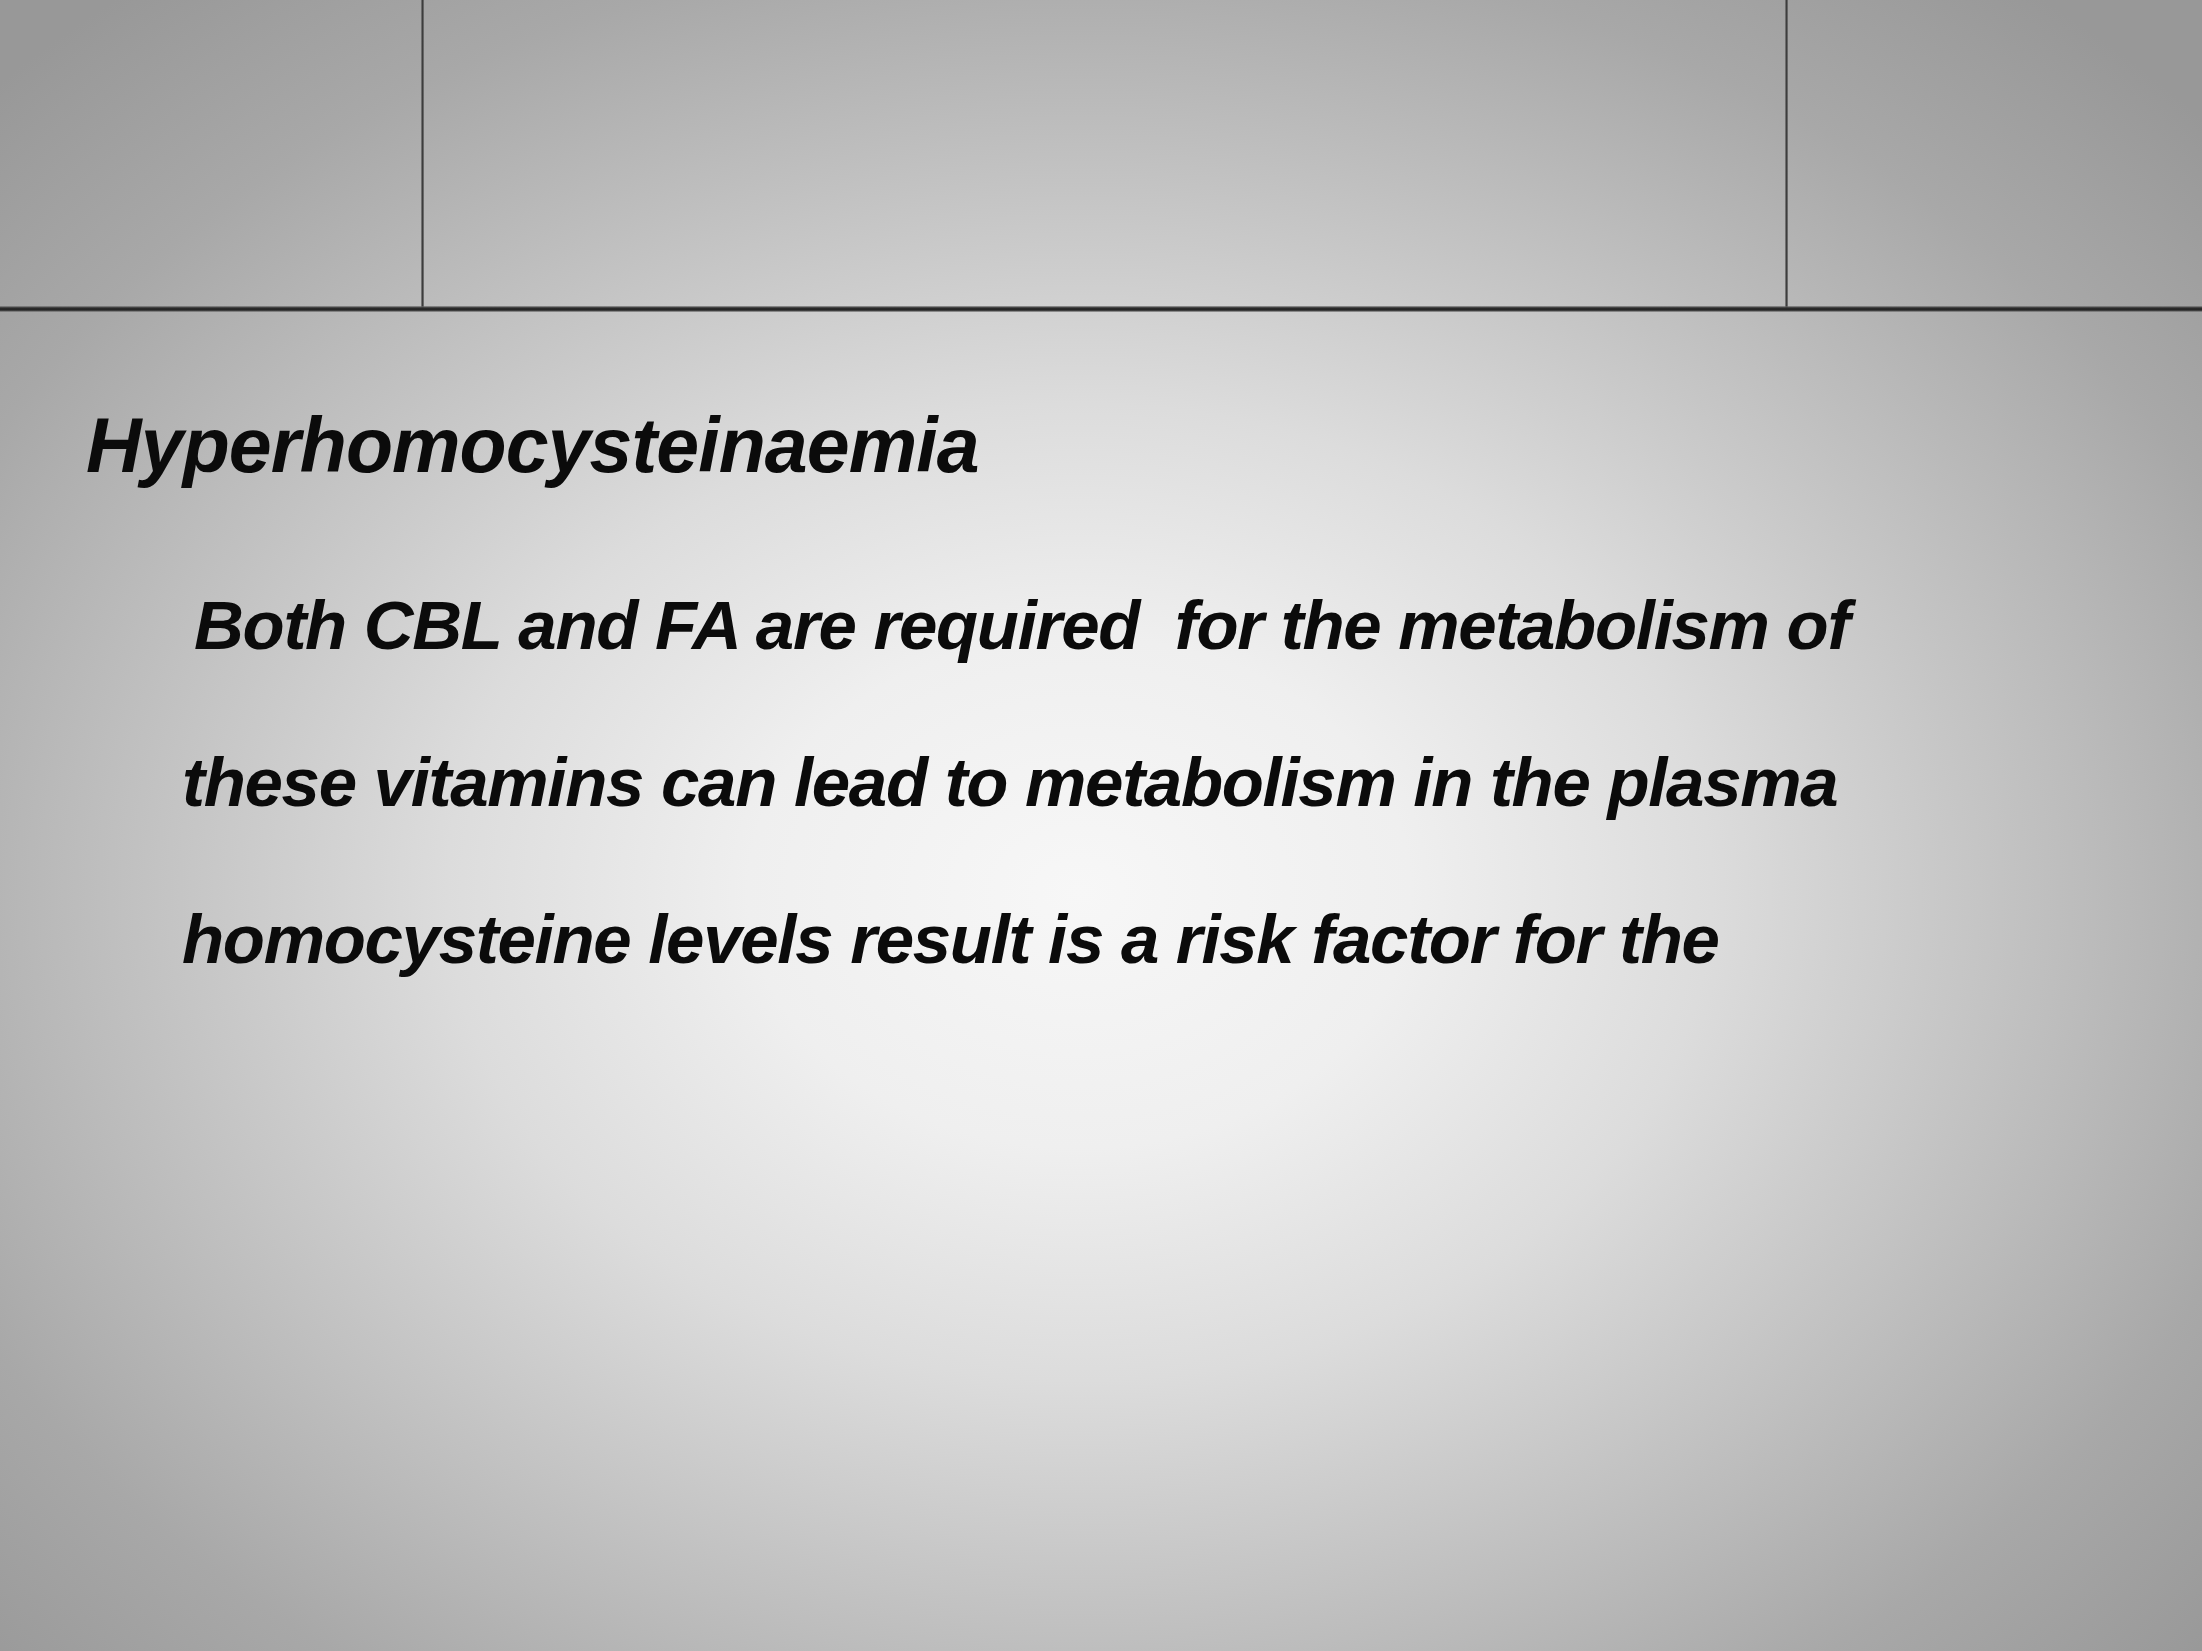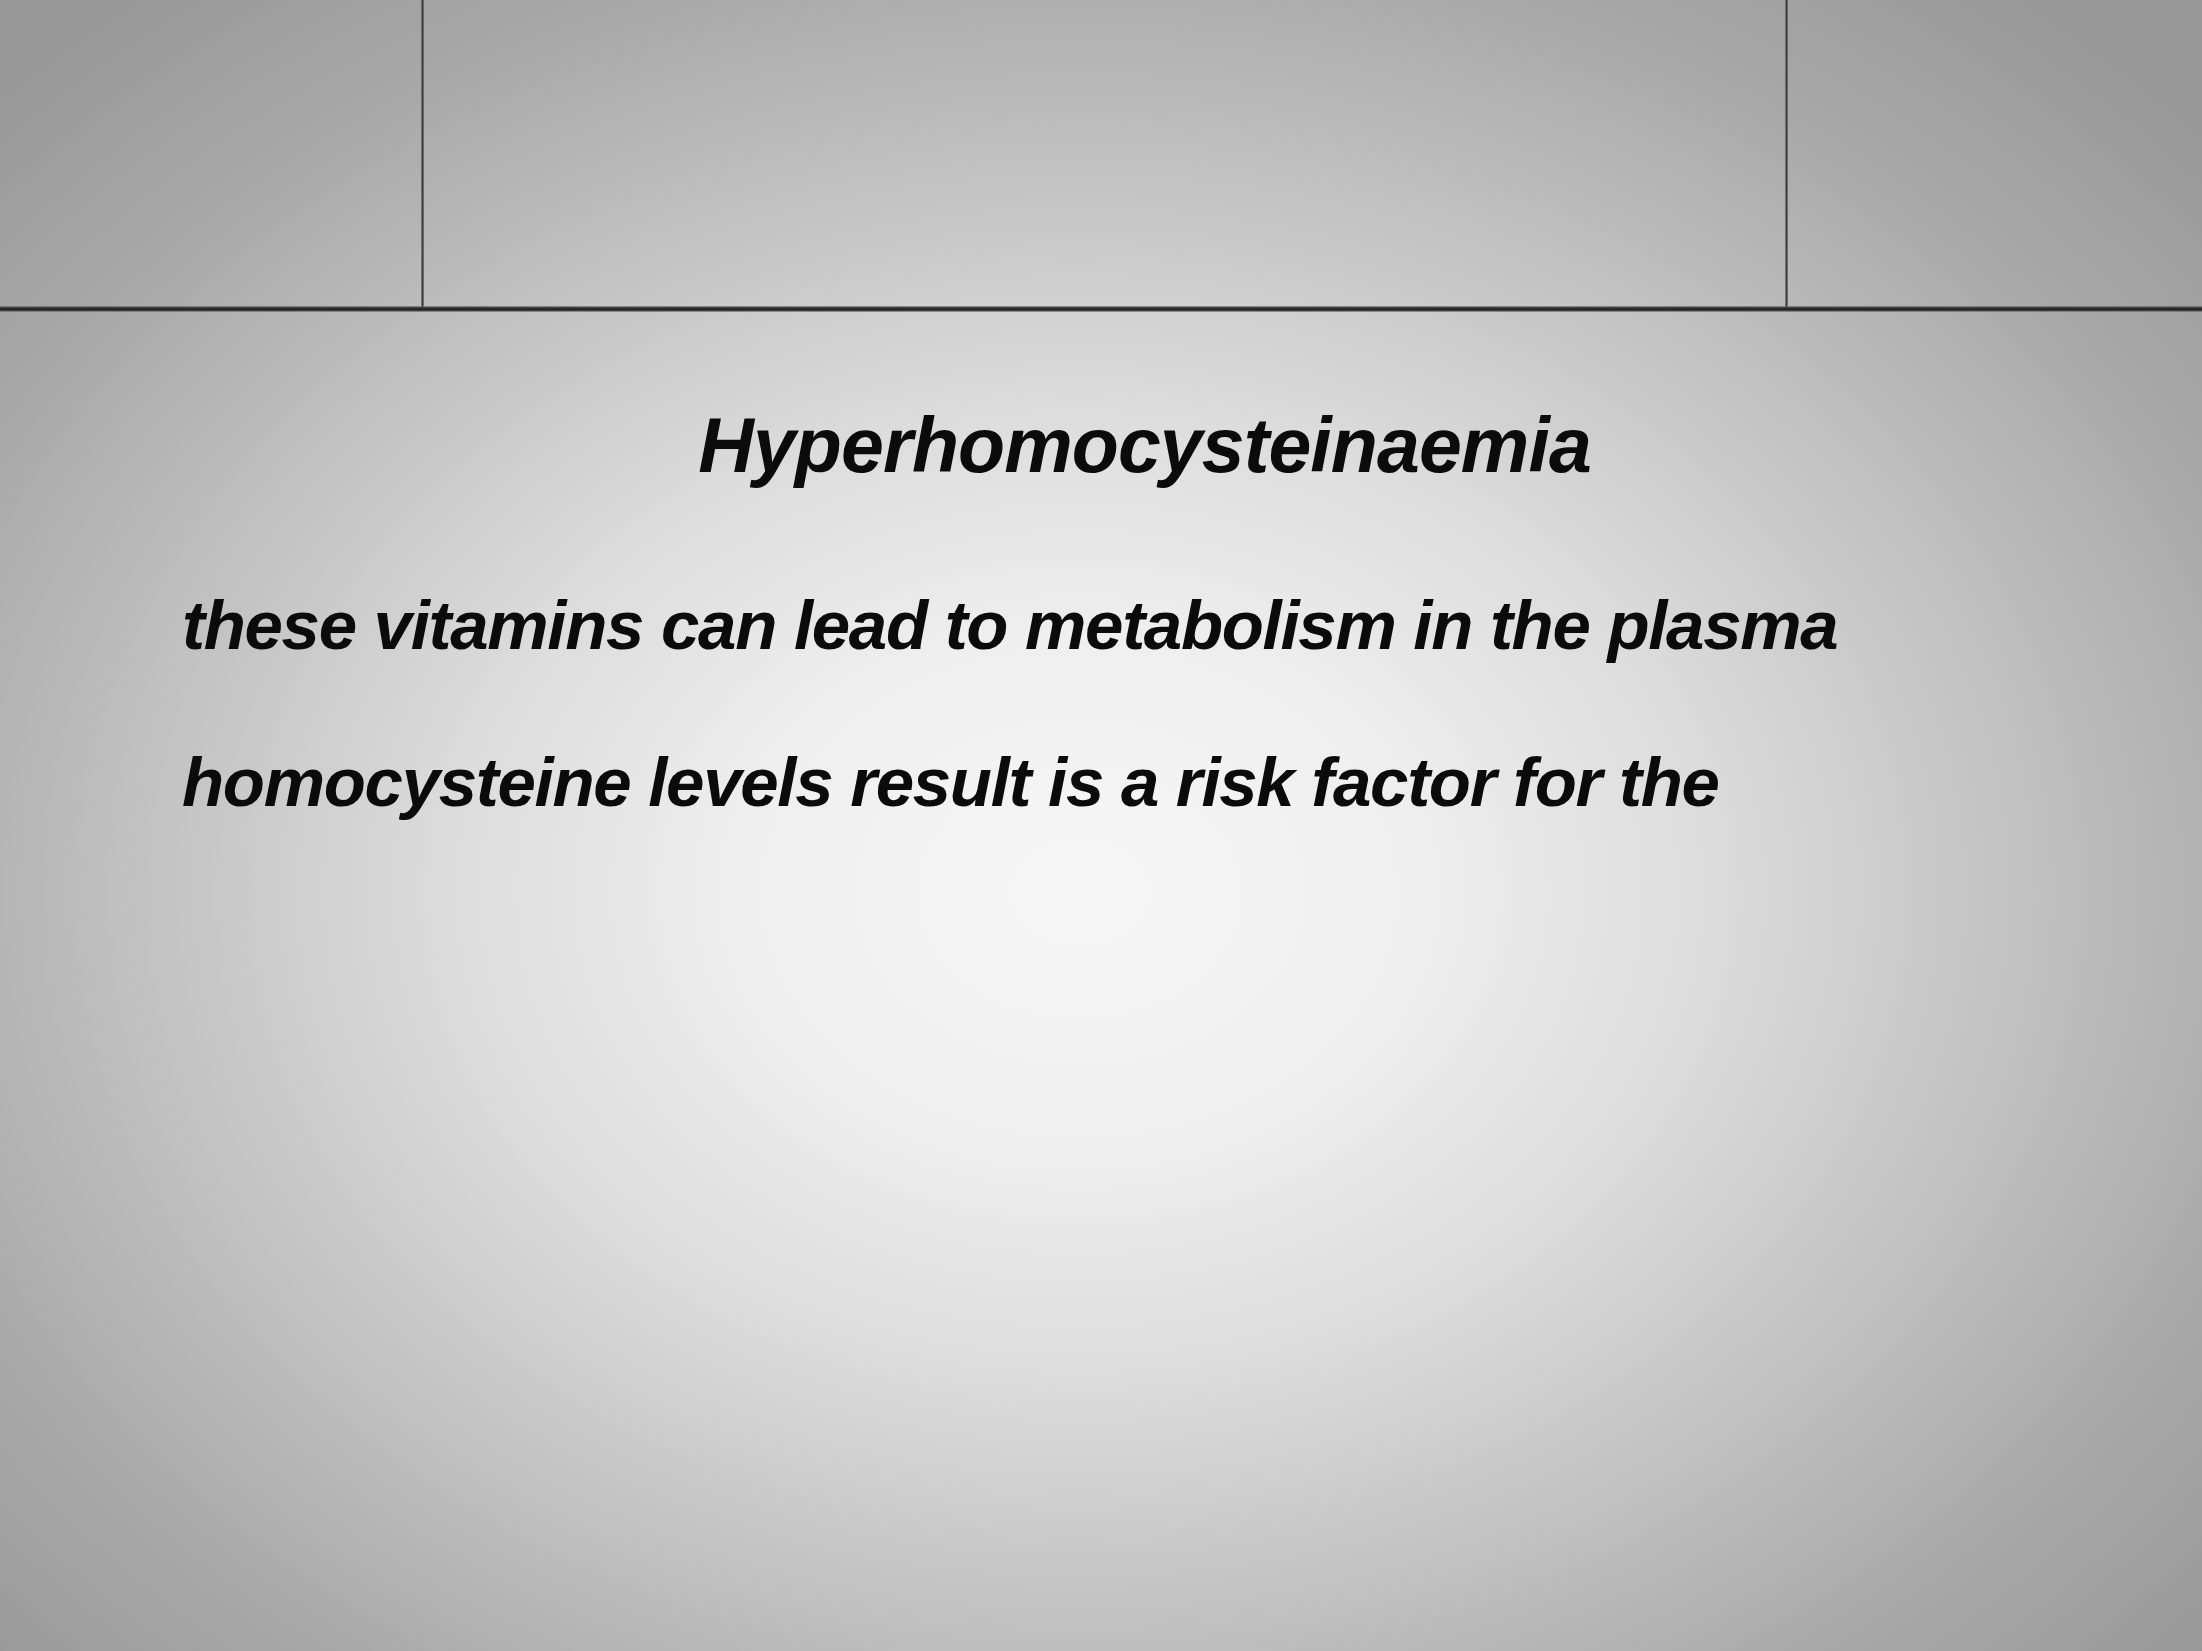--- a/index.html
+++ b/index.html
@@ -49,21 +49,20 @@
   }
   .v-rule.left  { left: 421px; }
   .v-rule.right { left: 1785px; }
 
   
   .slide-title {
     position: absolute;
     top: 403px;
     left: 86px;
     right: 0;
-    text-align: center;
     font-weight: bold;
     font-style: italic;
     font-size: 77px;
     line-height: 1.1;
     letter-spacing: -0.9px;
     color: #0b0b0b;
     white-space: pre;
   }
 
   
@@ -91,18 +90,19 @@
 
 <div class="slide">
 
   <div class="v-rule left"></div>
   <div class="v-rule right"></div>
   <div class="h-rule"></div>
 
   <div class="slide-title">Hyperhomocysteinaemia</div>
 
   <div class="body-text">
+    <div class="body-line indented">Both CBL and FA are required  for the metabolism of</div>
     <div class="body-line">these vitamins can lead to metabolism in the plasma</div>
     <div class="body-line">homocysteine levels result is a risk factor for the</div>
   </div>
 
 </div>
 
 
 </body></html>

